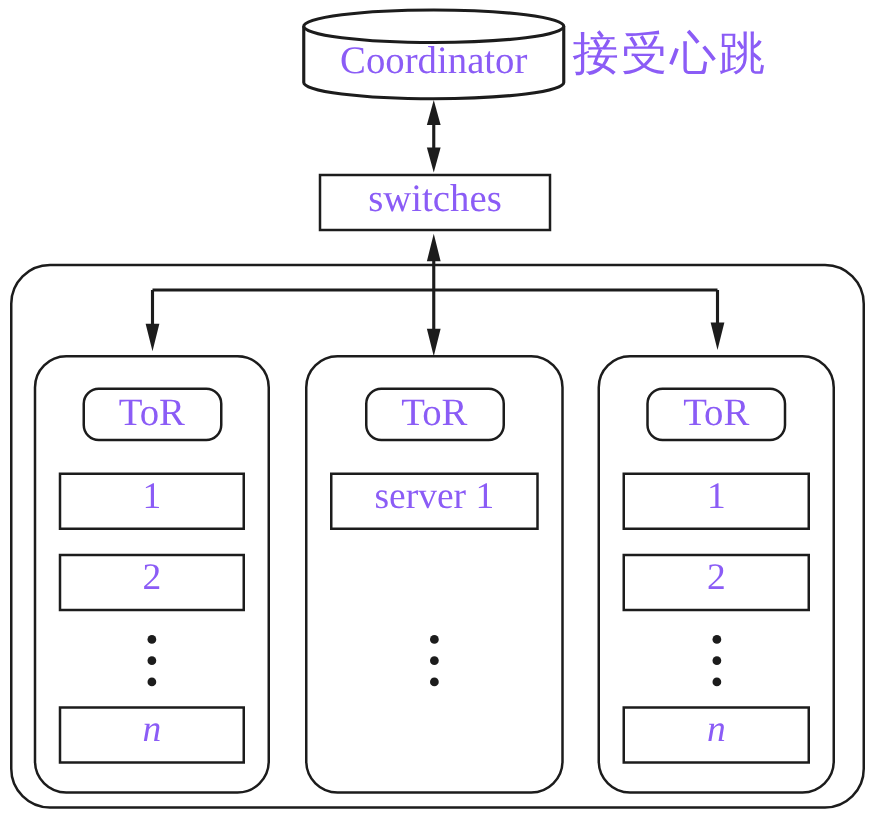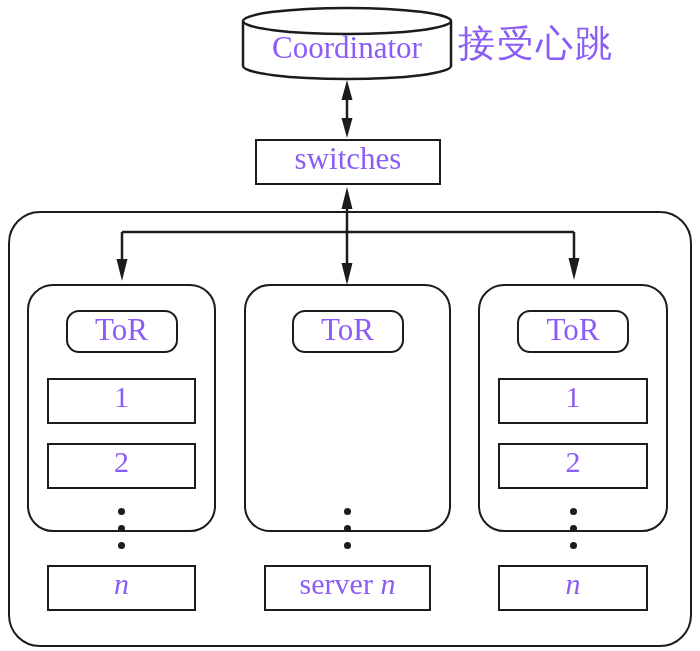--- a/index.html
+++ b/index.html
@@ -11,21 +11,21 @@
   .abs{position:absolute;box-sizing:border-box;}
   .cjk{white-space:nowrap;line-height:1;}
   .center{display:flex;justify-content:center;}
 
   .coordinator-label{left:243px;top:31px;width:208px;text-align:center;font-size:31px;line-height:1.1;}
   .receive-label{left:458px;top:25px;font-size:37px;letter-spacing:2px;}
   .switches-box{left:255px;top:139px;width:186px;height:46px;border:2.5px solid #1c1c1c;background:#fff;font-size:31px;}
   .cluster-box{left:8px;top:211px;width:684px;height:436px;border:2.5px solid #1c1c1c;border-radius:32px;}
   .send-label{left:358px;top:241px;font-size:31px;letter-spacing:1px;}
 
-  .rack{top:284px;height:248px;border:2.5px solid #1c1c1c;border-radius:26px;background:transparent;}
+  .rack{top:284px;height:351px;border:2.5px solid #1c1c1c;border-radius:26px;background:transparent;}
   .rack-left{left:27px;width:189px;}
   .rack-mid{left:244px;width:207px;}
   .rack-right{left:478px;width:190px;}
 
   .tor-box{position:absolute;top:24px;left:50%;transform:translateX(-50%);
     width:112px;height:43px;border:2.5px solid #1c1c1c;border-radius:13px;
     font-size:31px;box-sizing:border-box;background:#fff;}
   .server-row{position:absolute;left:18px;right:18px;height:46px;border:2.2px solid #1c1c1c;
     box-sizing:border-box;font-size:30px;background:#fff;}
   .row1{top:92px;} .row2{top:157px;} .rowN{top:279px;}
@@ -84,27 +84,27 @@
     </div>
     <div class="server-row rowN center">
       <span><span></span><i>n</i></span>
     </div>
   </div>
 
   <div class="abs rack rack-mid">
     <div class="tor-box center">
       <span>ToR</span>
     </div>
+    <div class="server-row row1 center">
+      <span>server 1</span>
+    </div>
     <div class="vdots">
       <span class="dot"></span>
         <span class="dot"></span>
         <span class="dot"></span>
-    </div>
-    <div class="server-row rowN center">
-      <span><span>server </span><i>n</i></span>
     </div>
   </div>
 
   <div class="abs rack rack-right">
     <div class="tor-box center">
       <span>ToR</span>
     </div>
     <div class="server-row row1 center">
       <span>1</span>
     </div>

